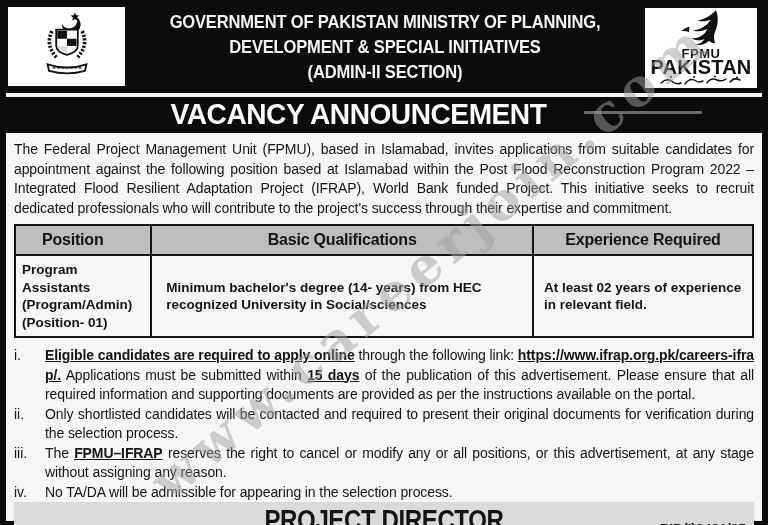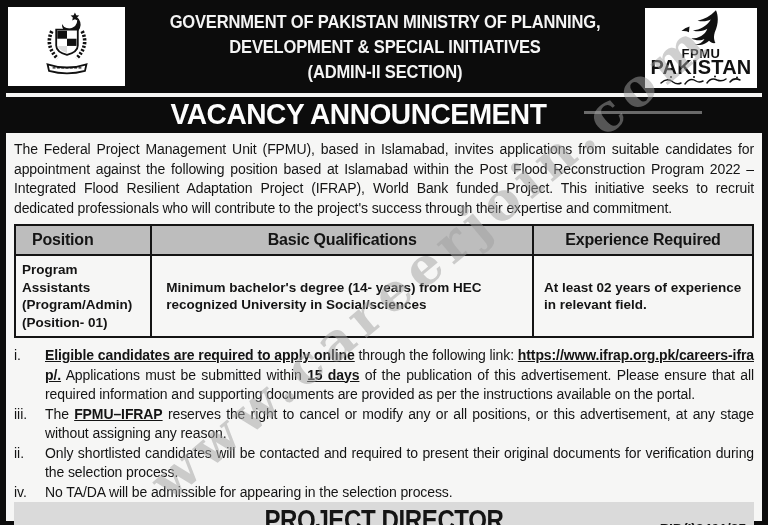--- a/index.html
+++ b/index.html
@@ -41,21 +41,21 @@
   
   .paper {
     margin:0 6px; height:388px; background:#f6f6f5;
     padding:7px 8px 0; display:flex; flex-direction:column;
   }
   .intro { font-size:14px; line-height:19.5px; text-align:justify; letter-spacing:-0.1px; }
 
   table { border-collapse:collapse; width:100%; margin-top:6px; }
   th, td { border:2px solid #141414; }
   th { background:#bdbdbd; font-size:16px; height:30px; letter-spacing:-0.2px; }
-  th.col-pos { width:134px; text-align:left; padding-left:16px; }
+  th.col-pos { width:134px; text-align:left; padding-left:26px; }
   th.col-exp { width:220px; }
   td { font-weight:bold; font-size:13.5px; line-height:17.5px; vertical-align:middle; background:#f6f6f5; }
   td.cell-pos { white-space:pre-line; padding:5px 18px 5px 6px; }
   td.cell-qual { padding:5px 14px; height:58px; }
   td.cell-exp { padding:22px 10px; }
 
   .notes { margin-top:8px; }
   .note { display:flex; font-size:14px; line-height:19.5px; }
   .note-marker { width:31px; flex:none; }
   .note-text { flex:1; text-align:justify; letter-spacing:-0.1px; }
@@ -166,26 +166,26 @@
         </tr>
       </tbody>
     </table>
 
     <div class="notes" id="notes">
         <div class="note">
           <span class="note-marker">i.</span>
           <div class="note-text"><span class="b">Eligible candidates are required to apply online</span><span> through the following link: </span><span class="b url">https://www.ifrap.org.pk/careers-ifrap/.</span><span> Applications must be submitted within </span><span class="b">15 days</span><span> of the publication of this advertisement. Please ensure that all required information and supporting documents are provided as per the instructions available on the portal.</span></div>
         </div>
         <div class="note">
+          <span class="note-marker">ii.</span>
+          <div class="note-text"><span>Only shortlisted candidates will be contacted and required to present their original documents for verification during the selection process.</span></div>
+        </div>
+        <div class="note">
           <span class="note-marker">iii.</span>
           <div class="note-text"><span>The </span><span class="b">FPMU–IFRAP</span><span> reserves the right to cancel or modify any or all positions, or this advertisement, at any stage without assigning any reason.</span></div>
-        </div>
-        <div class="note">
-          <span class="note-marker">ii.</span>
-          <div class="note-text"><span>Only shortlisted candidates will be contacted and required to present their original documents for verification during the selection process.</span></div>
         </div>
         <div class="note">
           <span class="note-marker">iv.</span>
           <div class="note-text"><span>No TA/DA will be admissible for appearing in the selection process.</span></div>
         </div>
       </div>
 
     <div class="footer-bar">
       <span class="pd-label">PROJECT DIRECTOR</span>
       <span class="pid">PID(I)3401/25</span>

